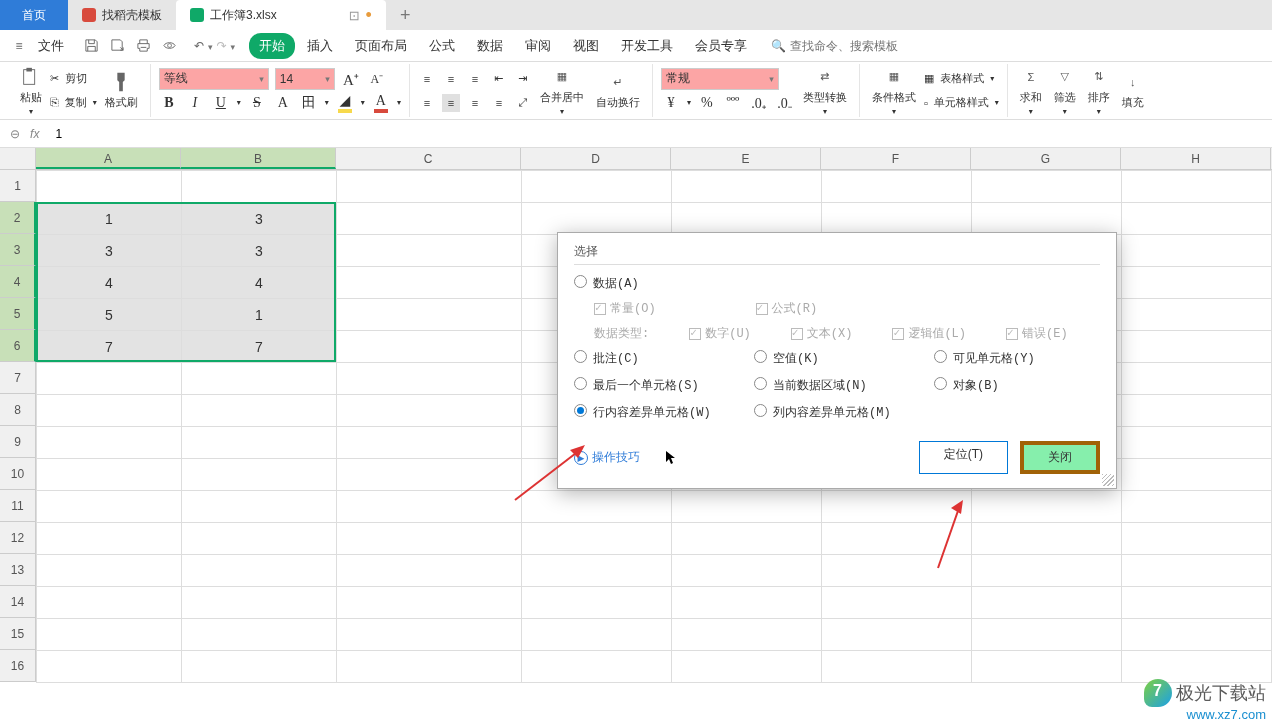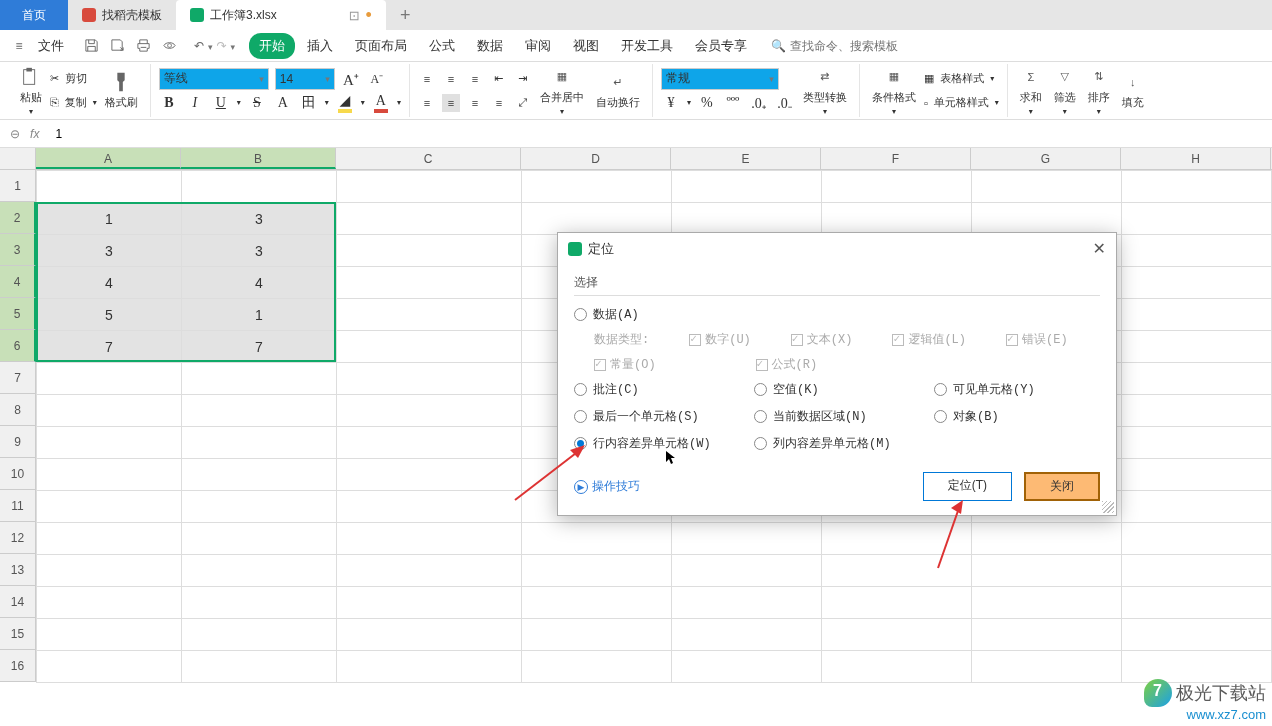--- a/index.html
+++ b/index.html
@@ -30,21 +30,21 @@
 .search-area input { border: none; outline: none; font-size: 12px; width: 130px; }
 
 
 .ribbon { display: flex; align-items: stretch; height: 58px; border-bottom: 1px solid #ddd; padding: 2px 8px; background: #fff; }
 .ribbon-group { display: flex; align-items: center; padding: 0 8px; border-right: 1px solid #e5e5e5; gap: 4px; }
 .ribbon-group:last-child { border-right: none; }
 .big-btn { display: flex; flex-direction: column; align-items: center; gap: 2px; padding: 2px 4px; font-size: 11px; cursor: pointer; }
 .big-icon { width: 22px; height: 22px; display: flex; align-items: center; justify-content: center; color: #555; }
 .small-row { display: flex; align-items: center; gap: 6px; height: 22px; font-size: 11px; }
 .vcol { display: flex; flex-direction: column; gap: 2px; }
-.combo { display: flex; align-items: center; height: 22px; border: 1px solid #ccc; padding: 0 4px; gap: 4px; font-size: 12px; background: #0ea5e9; }
+.combo { display: flex; align-items: center; height: 22px; border: 1px solid #ccc; padding: 0 4px; gap: 4px; font-size: 12px; background: #fca5a5; }
 .combo.wide { width: 110px; }
 .combo.num { width: 60px; }
 .drop-arrow::after { content: "▾"; font-size: 9px; color: #777; margin-left: auto; }
 .fmt-btn { width: 20px; height: 20px; display: flex; align-items: center; justify-content: center; font-family: "Times New Roman", serif; font-size: 14px; cursor: pointer; }
 .align-btn { width: 18px; height: 18px; display: flex; align-items: center; justify-content: center; }
 .color-swatch { width: 14px; height: 4px; display: block; }
 
 
 .fxbar { display: flex; align-items: center; height: 28px; border-bottom: 1px solid #ddd; background: #fff; }
 .namebox { width: 150px; display: flex; align-items: center; justify-content: center; border-right: 1px solid #ddd; height: 100%; position: relative; }
@@ -72,32 +72,32 @@
 
 .dialog { position: absolute; top: 232px; left: 557px; width: 560px; background: #fff; border: 1px solid #aaa; box-shadow: 0 4px 20px rgba(0,0,0,.3); }
 .dlg-title { display: flex; align-items: center; padding: 6px 10px; font-size: 13px; gap: 6px; }
 .dlg-close { margin-left: auto; font-size: 16px; cursor: pointer; color: #555; }
 .dlg-tabs { display: flex; padding: 0 10px; border-bottom: 1px solid #ddd; }
 .dlg-tab { padding: 6px 12px; font-size: 12px; cursor: pointer; border: 1px solid transparent; }
 .dlg-tab.active { border: 1px solid #ddd; border-bottom: 1px solid #fff; margin-bottom: -1px; background: #fff; }
 .dlg-body { padding: 10px 16px; font-family: Liberation Mono, monospace; }
 .fieldset-label { font-size: 12px; color: #555; padding-bottom: 4px; border-bottom: 1px solid #ddd; margin-bottom: 10px; }
 .radio-grid { display: grid; grid-template-columns: 180px 180px 180px; row-gap: 10px; font-size: 12px; }
-.radio-item { display: flex; align-items: center; gap: 6px; }
+.radio-item { display: flex; gap: 6px; }
 .radio { width: 13px; height: 13px; border: 1px solid #888; border-radius: 50%; display: inline-block; position: relative; }
 .radio.checked::after { content: ""; position: absolute; width: 7px; height: 7px; background: #0078d7; border-radius: 50%; top: 2px; left: 2px; }
 .checkbox { width: 12px; height: 12px; border: 1px solid #bbb; display: inline-block; position: relative; }
 .checkbox.checked::after { content: "✓"; position: absolute; top: -3px; left: 0; font-size: 11px; color: #bbb; }
 .sub-row { display: flex; gap: 40px; margin: 8px 0 8px 20px; font-size: 12px; color: #aaa; }
 .sub-item { display: flex; align-items: center; gap: 4px; }
 .dlg-footer { display: flex; justify-content: space-between; align-items: center; padding: 10px 16px 14px; }
 .tips { display: flex; align-items: center; gap: 4px; color: #2f7cd8; font-size: 12px; cursor: pointer; }
 .tips-icon { width: 14px; height: 14px; border: 1px solid #2f7cd8; border-radius: 50%; display: flex; align-items: center; justify-content: center; font-size: 9px; }
 .dlg-btns { display: flex; gap: 12px; }
-.dlg-btn { padding: 4px 24px; font-size: 12px; border: 2px solid #a16207; background: #fdba74; cursor: pointer; }
+.dlg-btn { padding: 4px 24px; font-size: 12px; border: 4px solid #a16207; background: #86efac; cursor: pointer; }
 .dlg-btn.primary { border: 1px solid #0078d7; background: #fff; }
 .resize-grip { position: absolute; right: 2px; bottom: 2px; width: 12px; height: 12px; background: repeating-linear-gradient(135deg, #bbb 0 1px, transparent 1px 3px); }
 
 
 .arrow { position: absolute; pointer-events: none; }
 
 
 .watermark { position: absolute; right: 6px; bottom: 4px; display: flex; flex-direction: column; align-items: flex-end; }
 .wm-logo { display: flex; align-items: center; gap: 4px; font-size: 18px; color: #5b5b5b; font-weight: 500; }
 .wm-swoosh { width: 28px; height: 28px; background: linear-gradient(135deg, #7fd03f, #1aa0e8); border-radius: 50% 50% 50% 8px; position: relative; }
@@ -542,58 +542,53 @@
               <td class="" style="width:150px"></td>
             </tr>
           </tbody>
         </table>
         <div class="selection-frame" style="left: 0px; top: 32px; width: 300px; height: 160px;"></div>
       </div>
   </div>
 </div>
 
 <div class="dialog">
-  <div class="dlg-title">
-    <span class="tab-icon green"></span>
-    <span>定位</span>
-    <span class="dlg-close">✕</span>
-  </div>
   <div class="dlg-body">
     <div class="fieldset-label">选择</div>
     <div class="radio-item" style="margin-bottom:6px">
       <span class="radio"></span>
       <span>数据(A)</span>
     </div>
     <div class="sub-row">
+      <div class="sub-item">
+          <span class="checkbox checked"></span>
+          <span>常量(O)</span>
+        </div>
+      <div class="sub-item" style="margin-left:60px">
+          <span class="checkbox checked"></span>
+          <span>公式(R)</span>
+        </div>
+    </div>
+    <div class="sub-row">
       <span>数据类型:</span>
       <div class="sub-item">
           <span class="checkbox checked"></span>
           <span>数字(U)</span>
         </div>
       <div class="sub-item">
           <span class="checkbox checked"></span>
           <span>文本(X)</span>
         </div>
       <div class="sub-item">
           <span class="checkbox checked"></span>
           <span>逻辑值(L)</span>
         </div>
       <div class="sub-item">
           <span class="checkbox checked"></span>
           <span>错误(E)</span>
-        </div>
-    </div>
-    <div class="sub-row">
-      <div class="sub-item">
-          <span class="checkbox checked"></span>
-          <span>常量(O)</span>
-        </div>
-      <div class="sub-item" style="margin-left:60px">
-          <span class="checkbox checked"></span>
-          <span>公式(R)</span>
         </div>
     </div>
     <div class="radio-grid" style="margin-top:8px">
       <div class="radio-item">
           <span class="radio"></span>
           <span>批注(C)</span>
         </div>
       <div class="radio-item">
           <span class="radio"></span>
           <span>空值(K)</span>

